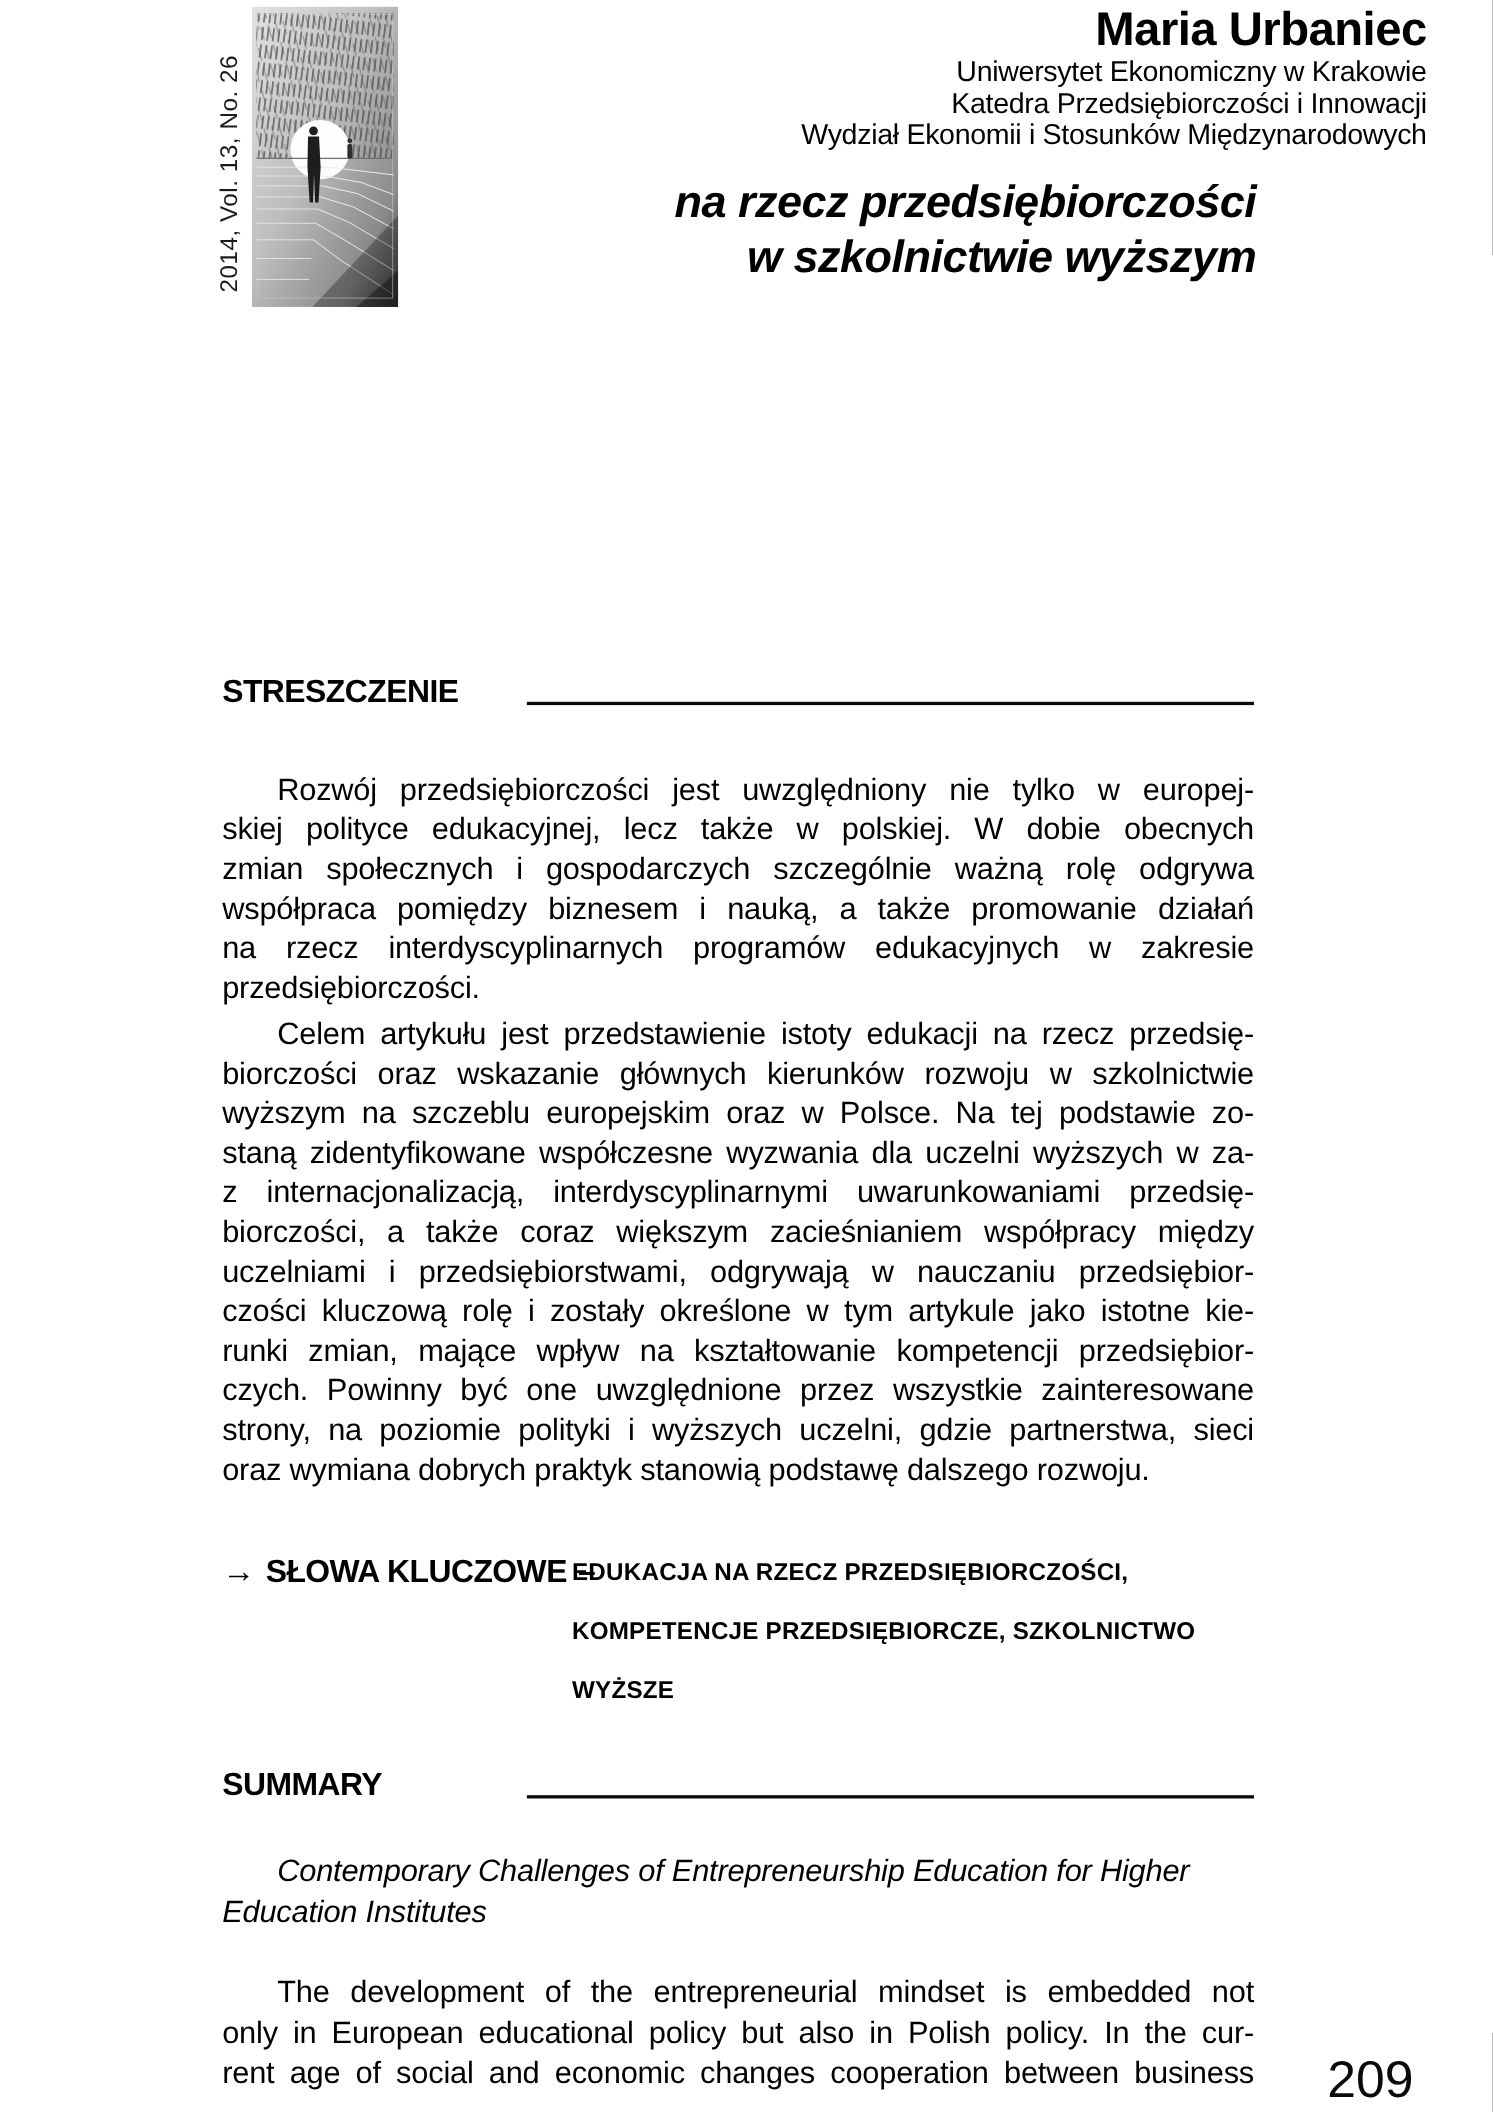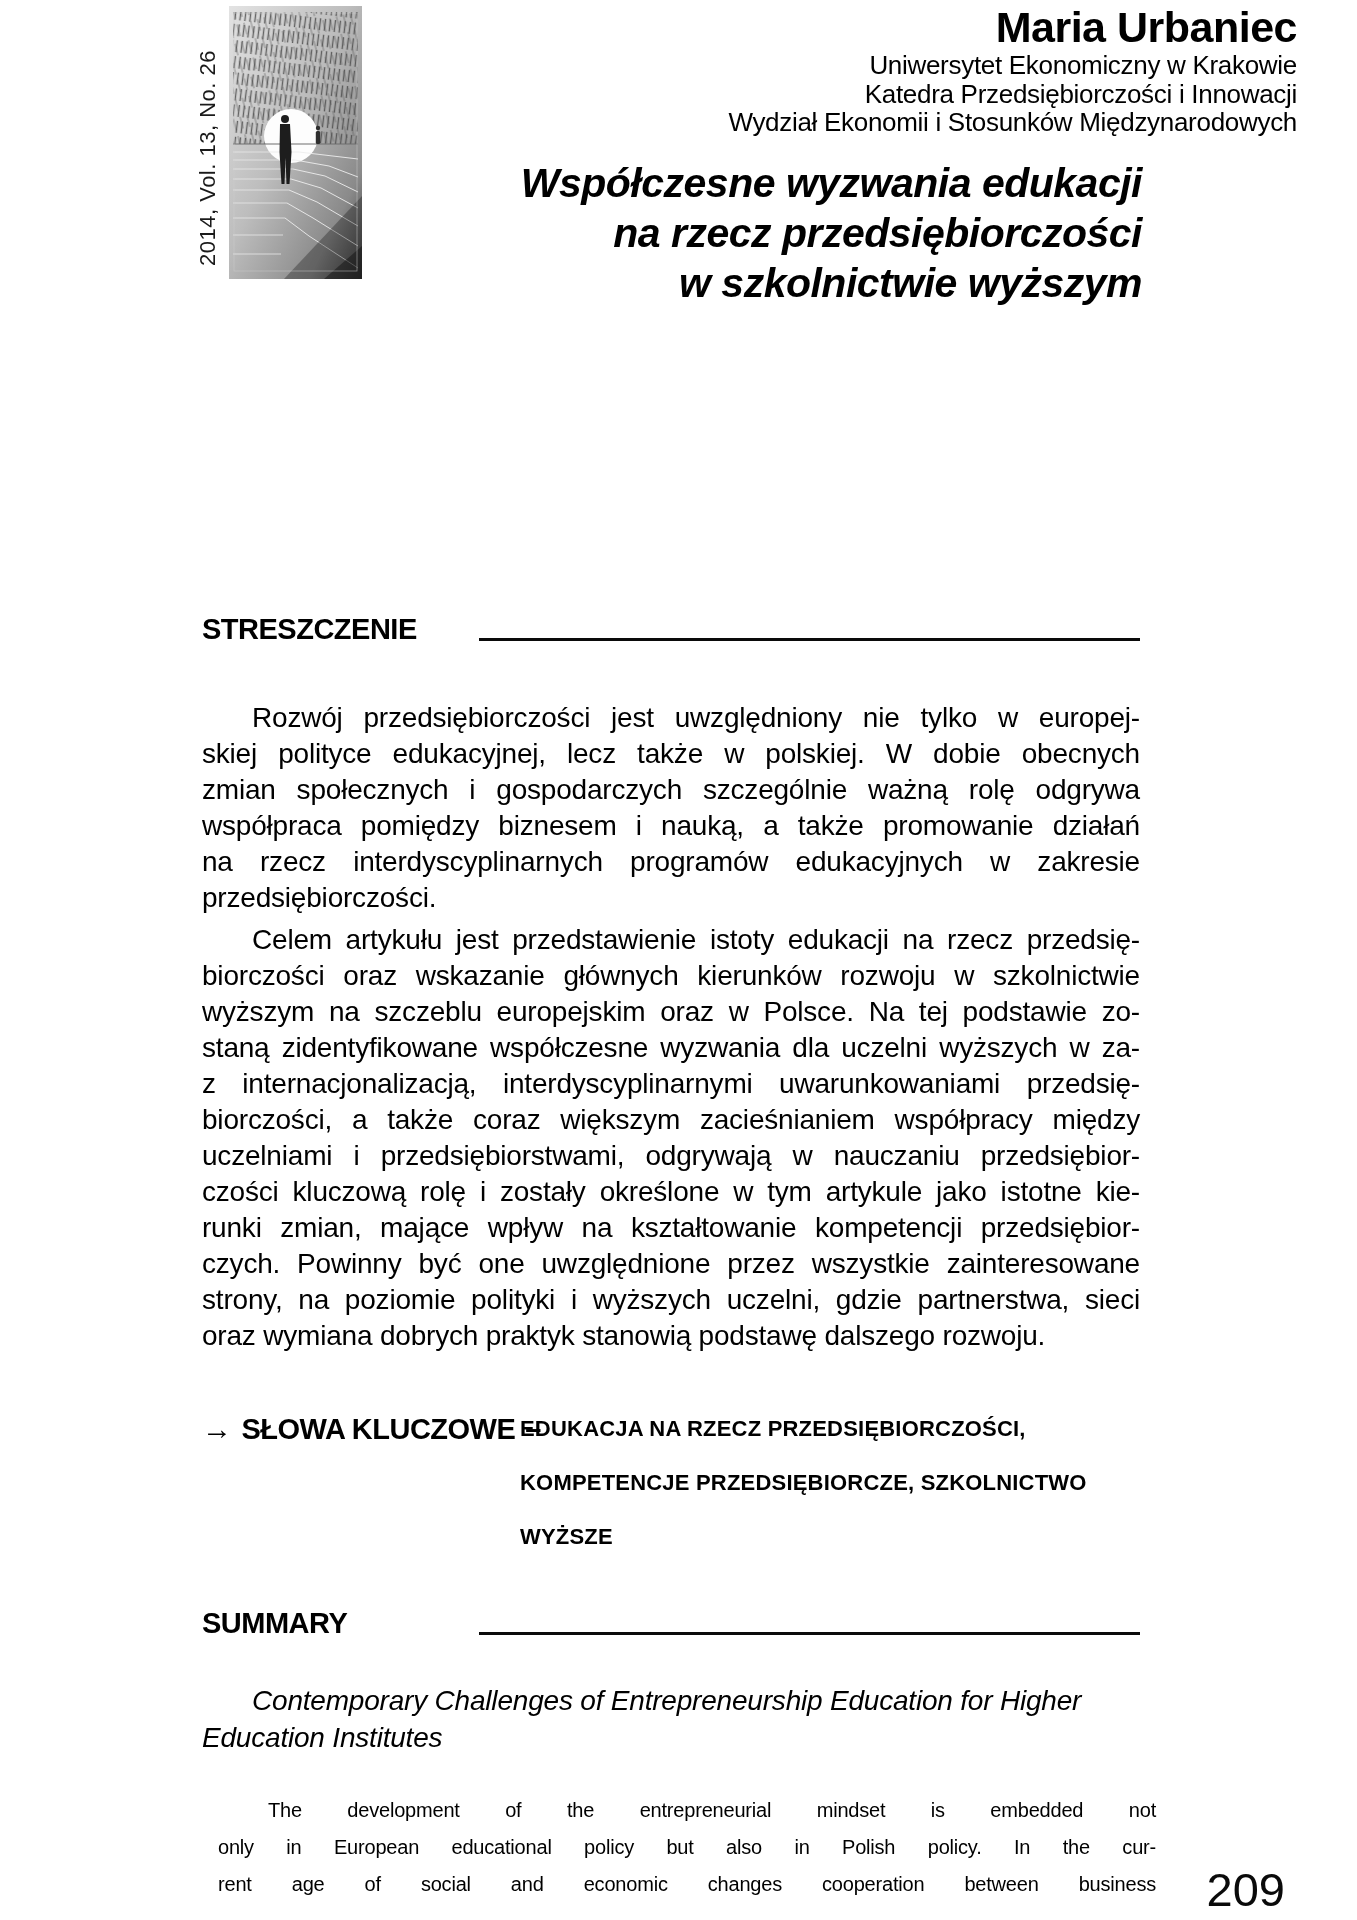--- a/index.html
+++ b/index.html
@@ -42,21 +42,21 @@
   
   .kw-row{display:flex;align-items:flex-start;}
   .kw-label-box{min-width:318px;max-width:318px;font-size:29px;font-weight:bold;line-height:54px;letter-spacing:-0.5px;white-space:nowrap;display:flex;gap:10px;}
   .kw-arrow{font-weight:normal;font-size:30px;}
   .kw-text{flex:1;font-size:22px;font-weight:bold;line-height:54px;letter-spacing:0.2px;}
   .kw-text .tline{text-align:left;text-align-last:left;}
   
   .subtitle{font-size:28px;font-style:italic;line-height:37px;letter-spacing:-0.2px;}
   .subtitle .tline{text-align:left;text-align-last:left;}
   .subtitle .tline:first-child{text-indent:50px;font-style:italic;}
-  .eng-para{font-size:20px;line-height:37px;letter-spacing:-0.2px;margin-left:16px;}
+  .eng-para{font-size:28px;line-height:37px;letter-spacing:-0.2px;}
   
   .page-number{position:absolute;top:1866px;right:72px;font-size:47px;line-height:1;color:#0a0a0a;}
 </style>
 </head>
 <body>
 
 <div class="page">
 
   <div class="vol-label">2014, Vol. 13, No. 26</div>
 
@@ -98,21 +98,20 @@
   </div>
 
   <div class="author-block">
     <div class="author-name">Maria Urbaniec</div>
     <div class="author-affil">Uniwersytet Ekonomiczny w Krakowie</div>
     <div class="author-affil">Katedra Przedsiębiorczości i Innowacji</div>
     <div class="author-affil">Wydział Ekonomii i Stosunków Międzynarodowych</div>
   </div>
 
   <div class="title-block">
-      <div class="tline">Współczesne wyzwania edukacji</div>
       <div class="tline">na rzecz przedsiębiorczości</div>
       <div class="tline tline-end">w szkolnictwie wyższym</div>
     </div>
 
   <div class="col heading-row" style="top:612px;">
     <div class="heading-label">STRESZCZENIE</div>
     <div class="heading-rule"></div>
   </div>
 
   <div class="col para" style="top:700px;">

